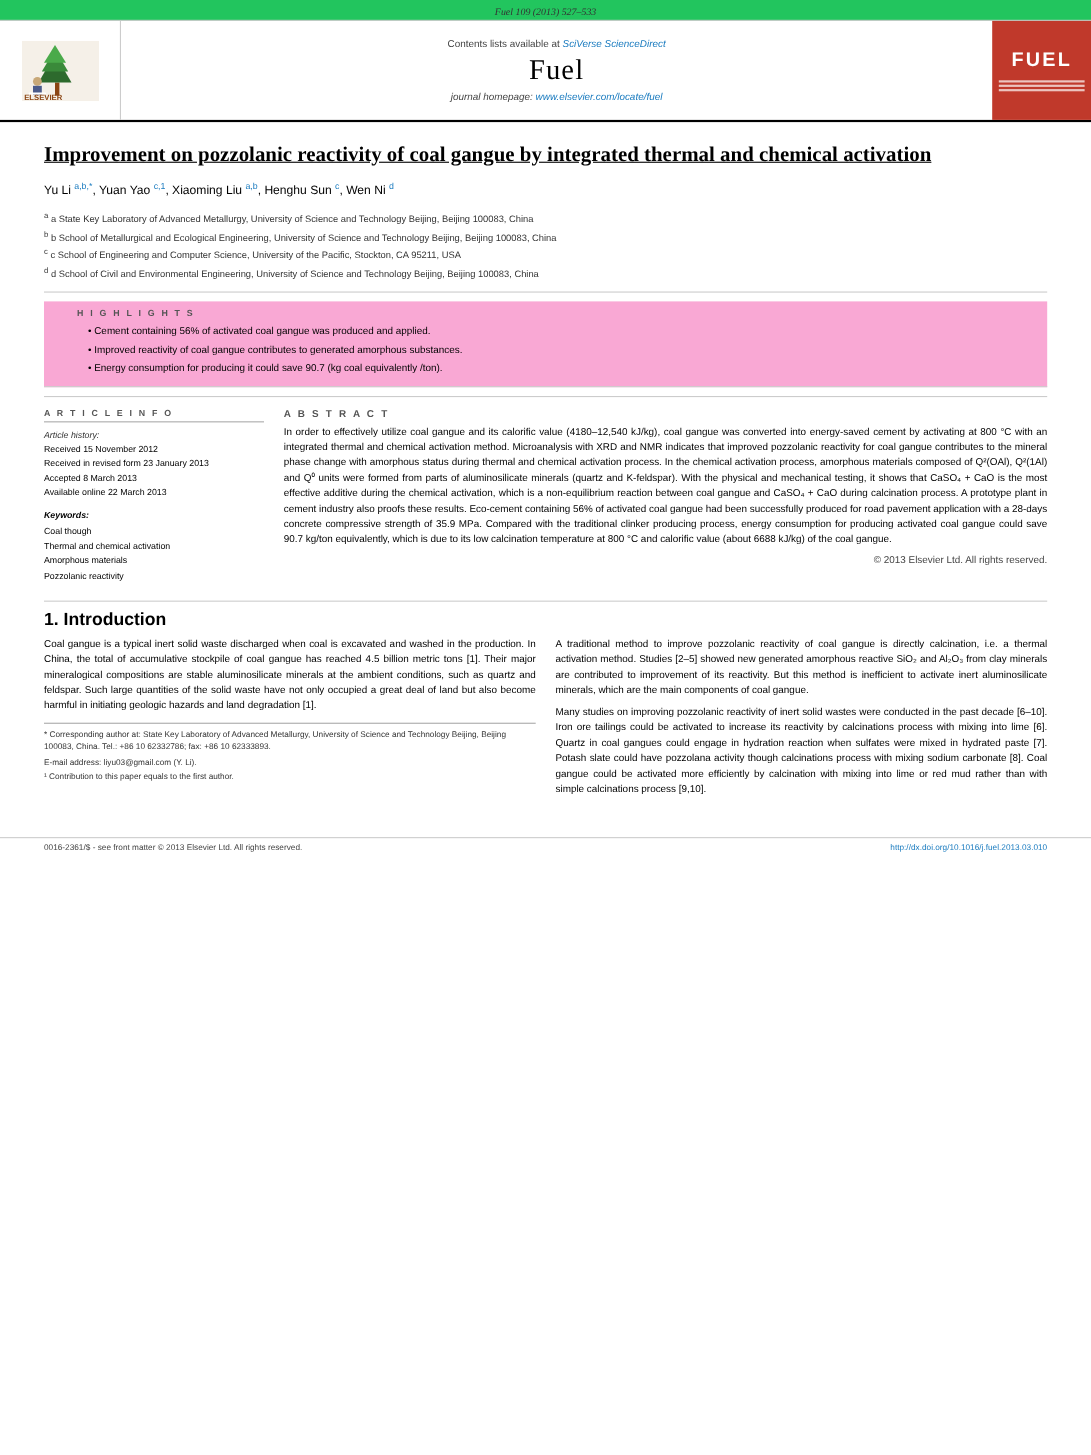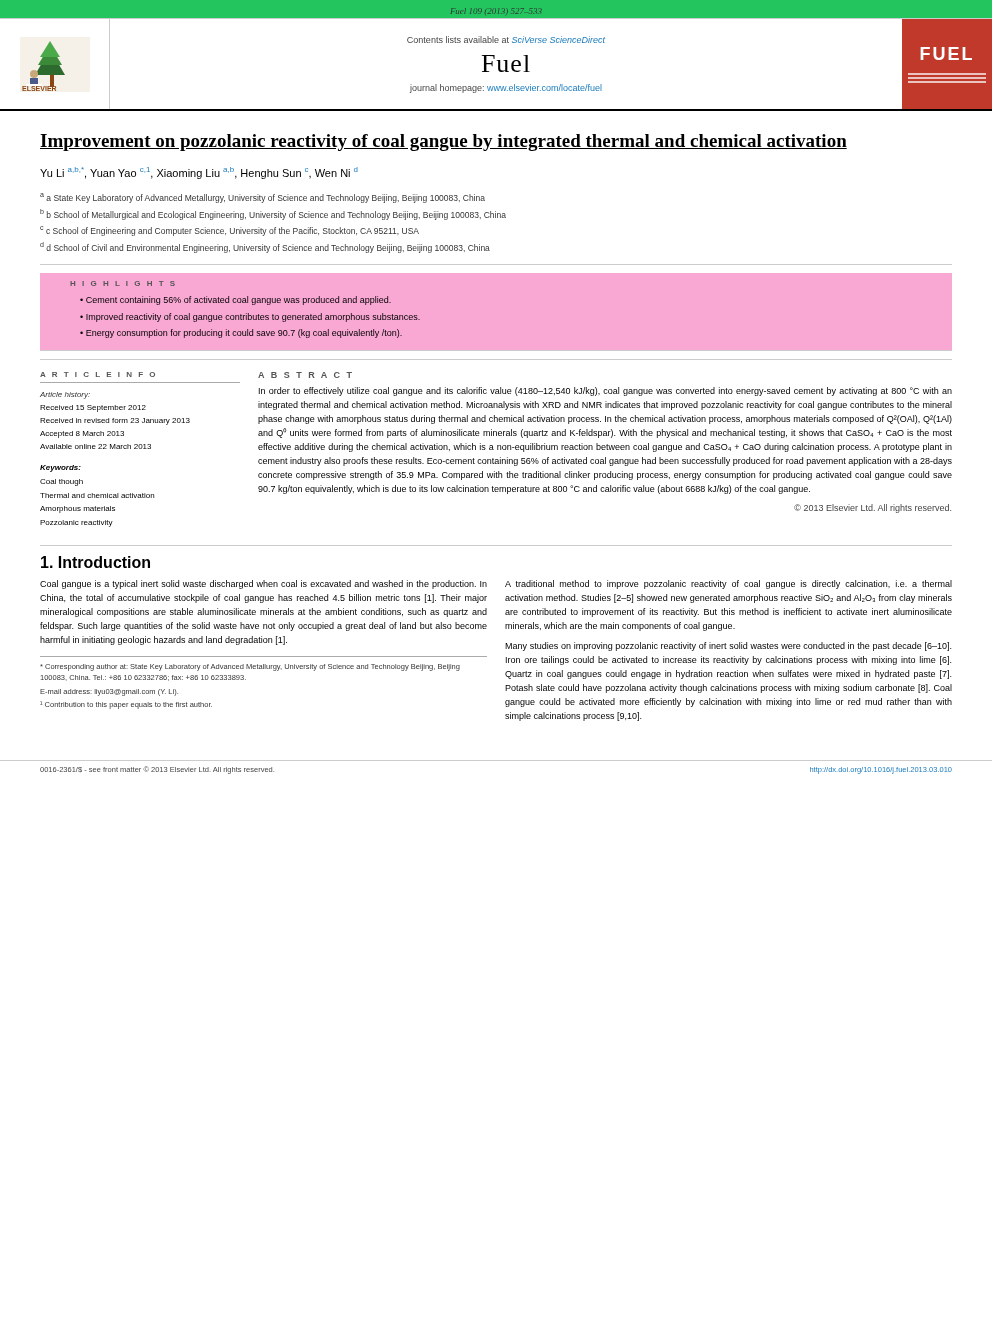--- a/index.html
+++ b/index.html
@@ -62,20 +62,21 @@
       font-family: "Times New Roman", serif;
       color: #000;
       font-weight: normal;
       letter-spacing: 1px;
       margin-bottom: 4px;
     }
     .homepage-line {
       font-size: 9px;
       color: #444;
       font-family: Arial, sans-serif;
+      font-style: italic;
     }
     .fuel-logo-box {
       width: 90px;
       min-height: 90px;
       background: #c0392b;
       display: flex;
       flex-direction: column;
       align-items: center;
       justify-content: center;
       padding: 8px 6px;
@@ -399,21 +400,21 @@
 
   <hr class="divider">
 
   <div class="two-col">
 
     <div class="col-left">
       <div class="section-header">A R T I C L E   I N F O</div>
       <div class="article-info">
         <div class="info-block">
           <div class="info-label">Article history:</div>
-          <div>Received 15 September 2012</div>
+          <div>Received 15 November 2012</div>
           <div>Received in revised form 23 January 2013</div>
           <div>Accepted 8 March 2013</div>
           <div>Available online 22 March 2013</div>
         </div>
         <div class="info-block">
           <div class="keywords-list">
             <div class="kw-label">Keywords:</div>
             <div>Coal though</div>
             <div>Thermal and chemical activation</div>
             <div>Amorphous materials</div>

